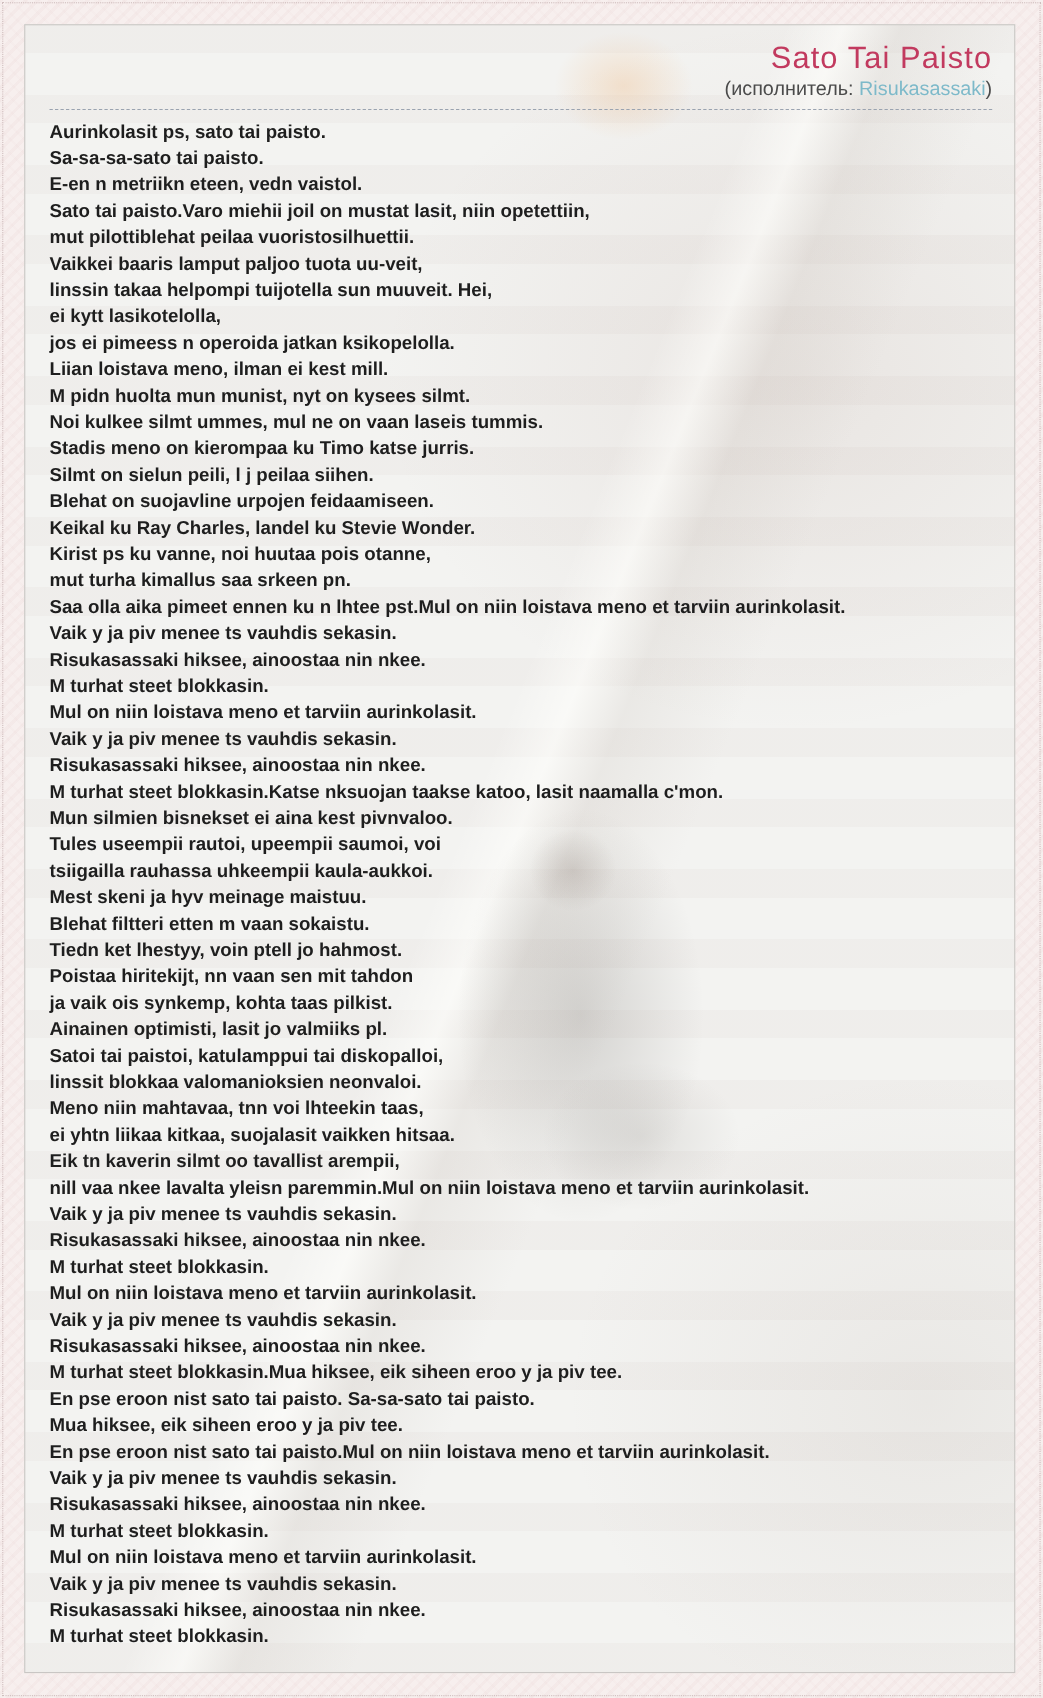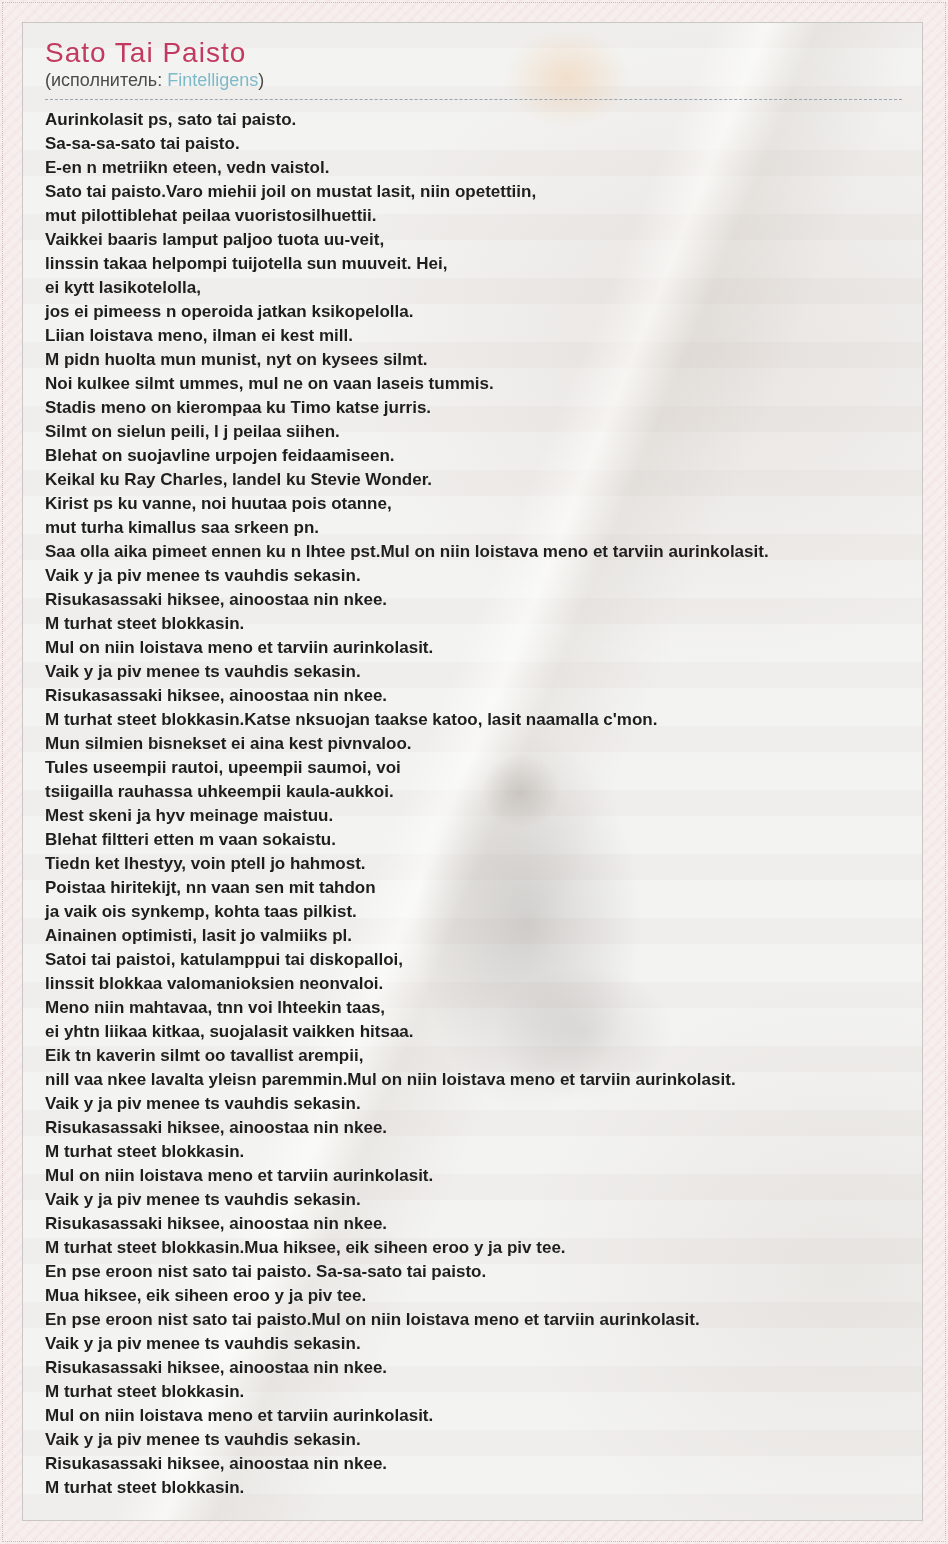--- a/index.html
+++ b/index.html
@@ -33,21 +33,21 @@
       radial-gradient(90px 70px at 544px 55px, rgba(238,178,118,0.30), rgba(238,178,118,0) 70%),
       radial-gradient(55px 52px at 498px 768px, rgba(120,104,94,0.20), rgba(120,104,94,0) 72%),
       radial-gradient(160px 270px at 505px 900px, rgba(72,66,60,0.18), rgba(72,66,60,0) 70%),
       radial-gradient(120px 90px at 560px 1010px, rgba(90,82,74,0.12), rgba(90,82,74,0) 75%),
       linear-gradient(112deg, rgba(0,0,0,0) 46%, rgba(255,255,252,0.55) 49.5%, rgba(198,190,182,0.20) 53%, rgba(0,0,0,0) 60%),
       radial-gradient(500px 430px at 700px 320px, rgba(158,126,114,0.12), rgba(158,126,114,0) 75%),
       radial-gradient(420px 380px at 820px 1250px, rgba(150,134,122,0.10), rgba(150,134,122,0) 78%),
       repeating-linear-gradient(0deg, rgba(130,90,80,0.035) 0 26px, rgba(255,255,255,0) 26px 64px);
   }
   .content { position: relative; padding: 13px 20px 0 22px; }
-  .header { border-bottom: 1px dashed #9aa3b0; padding-bottom: 9px; }
+  .header { border-bottom: 1px dashed #9aa3b0; padding-bottom: 9px; text-align: right; }
   .title {
     margin: 0;
     font-size: 28px; line-height: 33px; font-weight: 400;
     letter-spacing: 1px;
     color: #c23a5f;
   }
   .artist-line {
     margin-top: 1px;
     font-size: 18px; line-height: 20px;
     color: #4b4b4b;
@@ -64,21 +64,21 @@
 </head>
 <body>
 
 <div class="page-frame"></div>
 
 <div class="card">
   <div class="photo"></div>
   <div class="content">
     <div class="header">
       <h1 class="title">Sato Tai Paisto</h1>
-      <div class="artist-line"><span>(исполнитель: </span><a href="#" class="artist-link">Fintelligens</a><span>)</span></div>
+      <div class="artist-line"><span>(исполнитель: </span><a href="#" class="artist-link">Risukasassaki</a><span>)</span></div>
     </div>
     <div class="lyrics">Aurinkolasit ps, sato tai paisto.
 Sa-sa-sa-sato tai paisto.
 E-en n metriikn eteen, vedn vaistol.
 Sato tai paisto.Varo miehii joil on mustat lasit, niin opetettiin,
 mut pilottiblehat peilaa vuoristosilhuettii.
 Vaikkei baaris lamput paljoo tuota uu-veit,
 linssin takaa helpompi tuijotella sun muuveit. Hei,
 ei kytt lasikotelolla,
 jos ei pimeess n operoida jatkan ksikopelolla.

